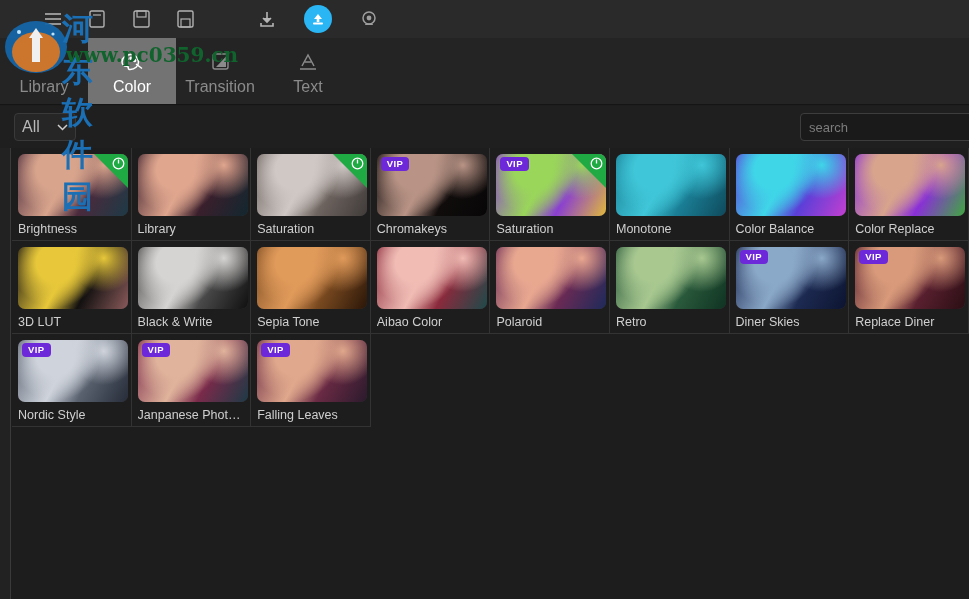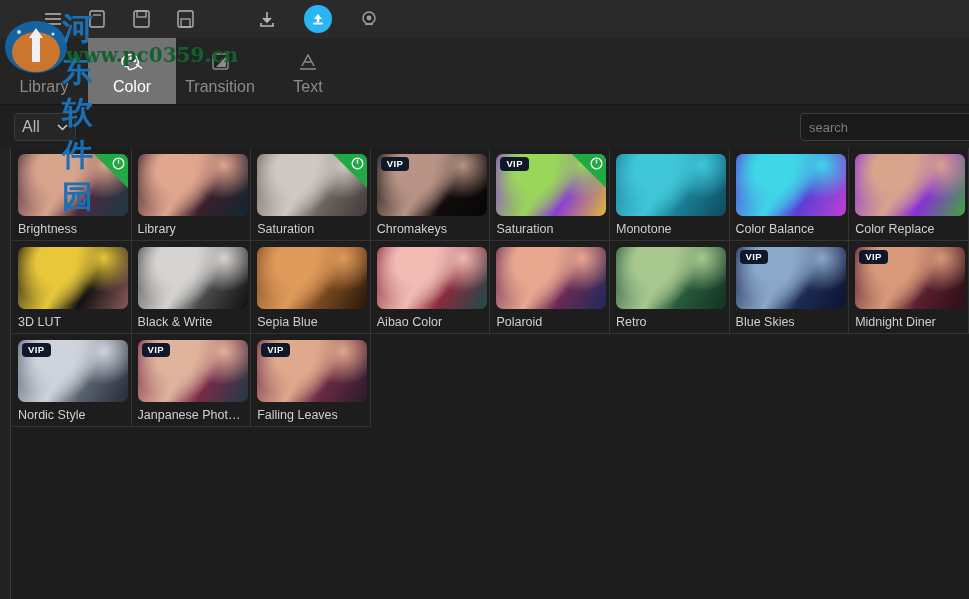--- a/index.html
+++ b/index.html
@@ -111,21 +111,21 @@
     border-style: solid; border-width: 0 34px 34px 0;
     border-color: transparent #1faa43 transparent transparent;
   }
   .corner .pw {
     position: absolute; right: 3px; top: 2px; z-index: 2;
     width: 13px; height: 13px;
   }
   
   .vip {
     position: absolute; left: 4px; top: 3px; z-index: 3;
-    background: #0f172a; color: #fff;
+    background: #6d28d9; color: #fff;
     font-size: 9.5px; font-weight: bold; letter-spacing: .4px;
     padding: 2px 6px 2.5px; border-radius: 4px;
     line-height: 1;
   }
 
   
   .wm { position: absolute; left: 0; top: 0; pointer-events: none; }
   .wm-logo { position: absolute; left: 3px; top: 14px; width: 66px; height: 66px; }
   .wm-cn {
     position: absolute; left: 62px; top: 8px;
@@ -358,21 +358,21 @@
         <div class="cell">
           <div class="thumb">
             <div class="img" style="background: radial-gradient(circle at 34% 26%, rgb(214, 212, 210) 0%, rgb(214, 212, 210) 22%, transparent 52%), radial-gradient(circle at 78% 18%, rgb(214, 212, 210) 0%, transparent 34%), linear-gradient(118deg, rgb(74, 74, 74) 0%, rgb(214, 212, 210) 42%, rgb(74, 74, 74) 64%, rgb(16, 16, 16) 100%);"></div>
           </div>
           <div class="cell-label">Black &amp; Write</div>
         </div>
         <div class="cell">
           <div class="thumb">
             <div class="img" style="background: radial-gradient(circle at 34% 26%, rgb(224, 154, 90) 0%, rgb(224, 154, 90) 22%, transparent 52%), radial-gradient(circle at 78% 18%, rgb(224, 154, 90) 0%, transparent 34%), linear-gradient(118deg, rgb(122, 74, 32) 0%, rgb(224, 154, 90) 42%, rgb(122, 74, 32) 64%, rgb(42, 22, 8) 100%);"></div>
           </div>
-          <div class="cell-label">Sepia Blue</div>
+          <div class="cell-label">Sepia Tone</div>
         </div>
         <div class="cell">
           <div class="thumb">
             <div class="img" style="background: radial-gradient(circle at 34% 26%, rgb(240, 188, 180) 0%, rgb(240, 188, 180) 22%, transparent 52%), radial-gradient(circle at 78% 18%, rgb(240, 188, 180) 0%, transparent 34%), linear-gradient(118deg, rgb(138, 42, 60) 0%, rgb(240, 188, 180) 42%, rgb(138, 42, 60) 64%, rgb(29, 74, 74) 100%);"></div>
           </div>
           <div class="cell-label">Aibao Color</div>
         </div>
         <div class="cell">
           <div class="thumb">
             <div class="img" style="background: radial-gradient(circle at 34% 26%, rgb(232, 168, 144) 0%, rgb(232, 168, 144) 22%, transparent 52%), radial-gradient(circle at 78% 18%, rgb(232, 168, 144) 0%, transparent 34%), linear-gradient(118deg, rgb(106, 42, 84) 0%, rgb(232, 168, 144) 42%, rgb(106, 42, 84) 64%, rgb(29, 42, 90) 100%);"></div>
@@ -383,28 +383,28 @@
           <div class="thumb">
             <div class="img" style="background: radial-gradient(circle at 34% 26%, rgb(168, 200, 144) 0%, rgb(168, 200, 144) 22%, transparent 52%), radial-gradient(circle at 78% 18%, rgb(168, 200, 144) 0%, transparent 34%), linear-gradient(118deg, rgb(42, 90, 60) 0%, rgb(168, 200, 144) 42%, rgb(42, 90, 60) 64%, rgb(15, 51, 34) 100%);"></div>
           </div>
           <div class="cell-label">Retro</div>
         </div>
         <div class="cell">
           <div class="thumb">
             <div class="img" style="background: radial-gradient(circle at 34% 26%, rgb(138, 168, 200) 0%, rgb(138, 168, 200) 22%, transparent 52%), radial-gradient(circle at 78% 18%, rgb(138, 168, 200) 0%, transparent 34%), linear-gradient(118deg, rgb(29, 42, 82) 0%, rgb(138, 168, 200) 42%, rgb(29, 42, 82) 64%, rgb(12, 20, 48) 100%);"></div>
             <span class="vip">VIP</span>
           </div>
-          <div class="cell-label">Blue Skies</div>
+          <div class="cell-label">Diner Skies</div>
         </div>
         <div class="cell">
           <div class="thumb">
             <div class="img" style="background: radial-gradient(circle at 34% 26%, rgb(216, 154, 122) 0%, rgb(216, 154, 122) 22%, transparent 52%), radial-gradient(circle at 78% 18%, rgb(216, 154, 122) 0%, transparent 34%), linear-gradient(118deg, rgb(90, 32, 48) 0%, rgb(216, 154, 122) 42%, rgb(90, 32, 48) 64%, rgb(42, 14, 20) 100%);"></div>
             <span class="vip">VIP</span>
           </div>
-          <div class="cell-label">Midnight Diner</div>
+          <div class="cell-label">Replace Diner</div>
         </div>
         <div class="cell">
           <div class="thumb">
             <div class="img" style="background: radial-gradient(circle at 34% 26%, rgb(207, 212, 220) 0%, rgb(207, 212, 220) 22%, transparent 52%), radial-gradient(circle at 78% 18%, rgb(207, 212, 220) 0%, transparent 34%), linear-gradient(118deg, rgb(90, 98, 112) 0%, rgb(207, 212, 220) 42%, rgb(90, 98, 112) 64%, rgb(38, 44, 56) 100%);"></div>
             <span class="vip">VIP</span>
           </div>
           <div class="cell-label">Nordic Style</div>
         </div>
         <div class="cell">
           <div class="thumb">

